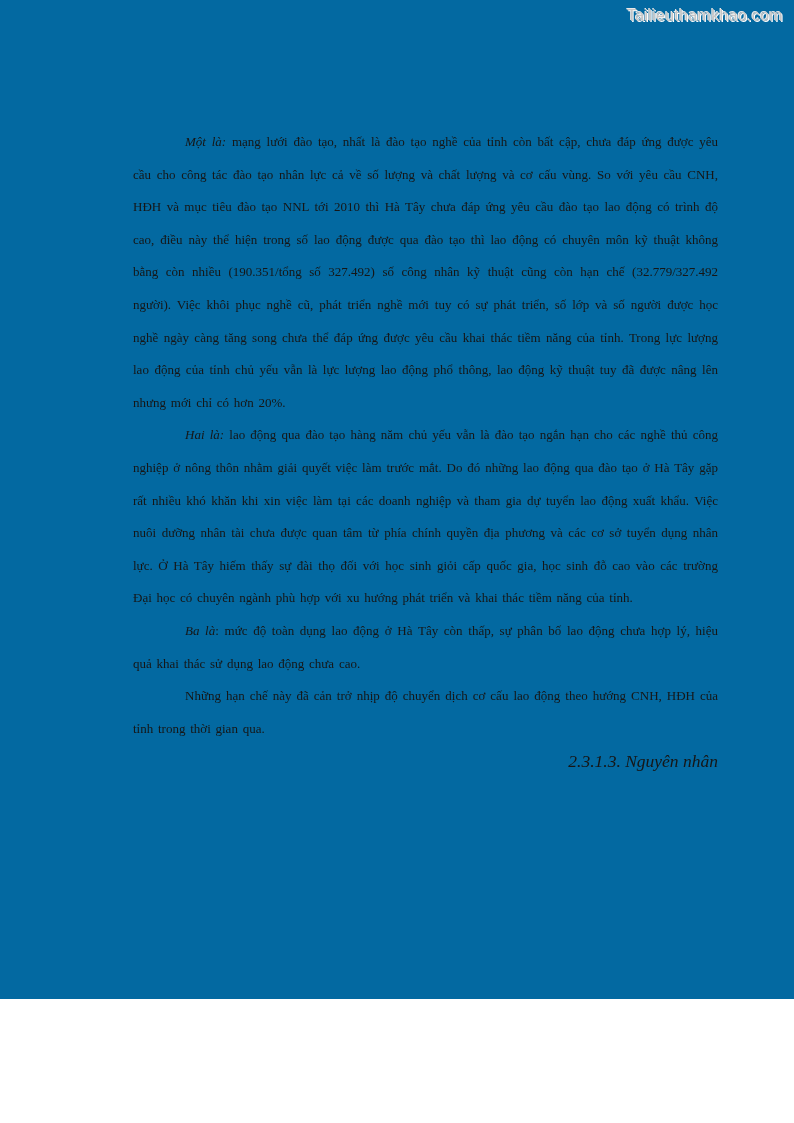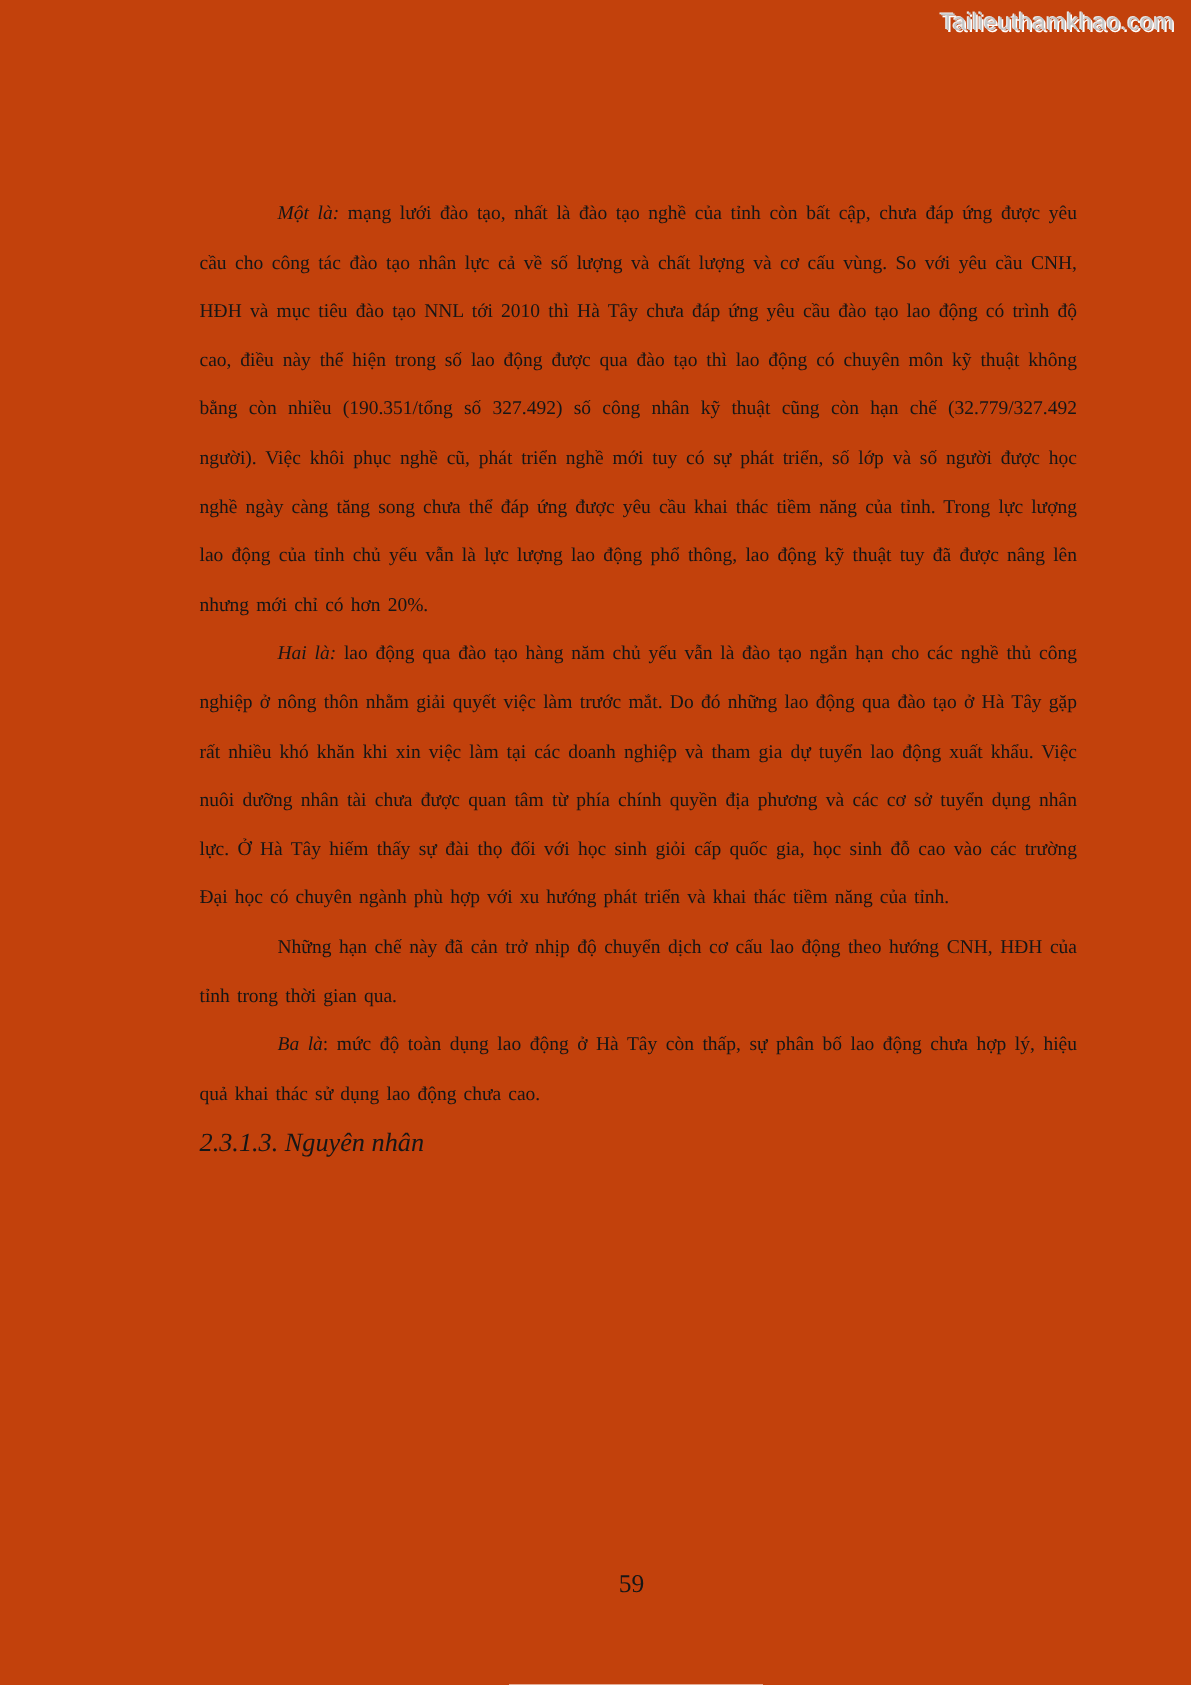--- a/index.html
+++ b/index.html
@@ -4,22 +4,22 @@
 <title>Document Page</title>
 <style>
   html, body {
     margin: 0;
     padding: 0;
     background: #ffffff;
   }
   .page {
     position: relative;
     width: 794px;
-    height: 1123px;
-    background: #c2410c;
+    height: 999px;
+    background: #0369a1;
     font-family: "Liberation Serif", serif;
     color: #161616;
     overflow: hidden;
     box-sizing: border-box;
   }
   .watermark {
     position: absolute;
     top: 7px;
     right: 11px;
     font-family: "Liberation Sans", sans-serif;
@@ -46,21 +46,21 @@
   .para .lead {
     font-style: italic;
   }
   .section-heading {
     margin: 0;
     font-size: 17.5px;
     line-height: 32.6px;
     font-style: italic;
     font-weight: normal;
     text-indent: 0;
-    text-align: left;
+    text-align: right;
   }
   .page-number {
     position: absolute;
     left: 0;
     right: 0;
     top: 1044px;
     text-align: center;
     font-size: 17px;
     line-height: 24px;
     color: #161616;
@@ -73,23 +73,23 @@
 <div class="page">
 
   <div class="watermark">Tailieuthamkhao.com</div>
 
   <div class="content">
 
     <p class="para"><span class="lead">Một là:</span><span> mạng lưới đào tạo, nhất là đào tạo nghề của tỉnh còn bất cập, chưa đáp ứng được yêu cầu cho công tác đào tạo nhân lực cả về số lượng và chất lượng và cơ cấu vùng. So với yêu cầu CNH, HĐH và mục tiêu đào tạo NNL tới 2010 thì Hà Tây chưa đáp ứng yêu cầu đào tạo lao động có trình độ cao, điều này thể hiện trong số lao động được qua đào tạo thì lao động có chuyên môn kỹ thuật không bằng còn nhiều (190.351/tổng số 327.492) số công nhân kỹ thuật cũng còn hạn chế (32.779/327.492 người). Việc khôi phục nghề cũ, phát triển nghề mới tuy có sự phát triển, số lớp và số người được học nghề ngày càng tăng song chưa thể đáp ứng được yêu cầu khai thác tiềm năng của tỉnh. Trong lực lượng lao động của tỉnh chủ yếu vẫn là lực lượng lao động phổ thông, lao động kỹ thuật tuy đã được nâng lên nhưng mới chỉ có hơn 20%.</span></p>
 
     <p class="para"><span class="lead">Hai là:</span><span> lao động qua đào tạo hàng năm chủ yếu vẫn là đào tạo ngắn hạn cho các nghề thủ công nghiệp ở nông thôn nhằm giải quyết việc làm trước mắt. Do đó những lao động qua đào tạo ở Hà Tây gặp rất nhiều khó khăn khi xin việc làm tại các doanh nghiệp và tham gia dự tuyển lao động xuất khẩu. Việc nuôi dưỡng nhân tài chưa được quan tâm từ phía chính quyền địa phương và các cơ sở tuyển dụng nhân lực. Ở Hà Tây hiếm thấy sự đài thọ đối với học sinh giỏi cấp quốc gia, học sinh đỗ cao vào các trường Đại học có chuyên ngành phù hợp với xu hướng phát triển và khai thác tiềm năng của tỉnh.</span></p>
 
+    <p class="para"><span class="lead">Ba là</span><span>: mức độ toàn dụng lao động ở Hà Tây còn thấp, sự phân bố lao động chưa hợp lý, hiệu quả khai thác sử dụng lao động chưa cao.</span></p>
+
     <p class="para"><span class="lead"></span><span>Những hạn chế này đã cản trở nhịp độ chuyển dịch cơ cấu lao động theo hướng CNH, HĐH của tỉnh trong thời gian qua.</span></p>
-
-    <p class="para"><span class="lead">Ba là</span><span>: mức độ toàn dụng lao động ở Hà Tây còn thấp, sự phân bố lao động chưa hợp lý, hiệu quả khai thác sử dụng lao động chưa cao.</span></p>
 
     <h3 class="section-heading">2.3.1.3. Nguyên nhân</h3>
 
   </div>
 
   <div class="page-number">59</div>
 
 </div>
 
 </body></html>

